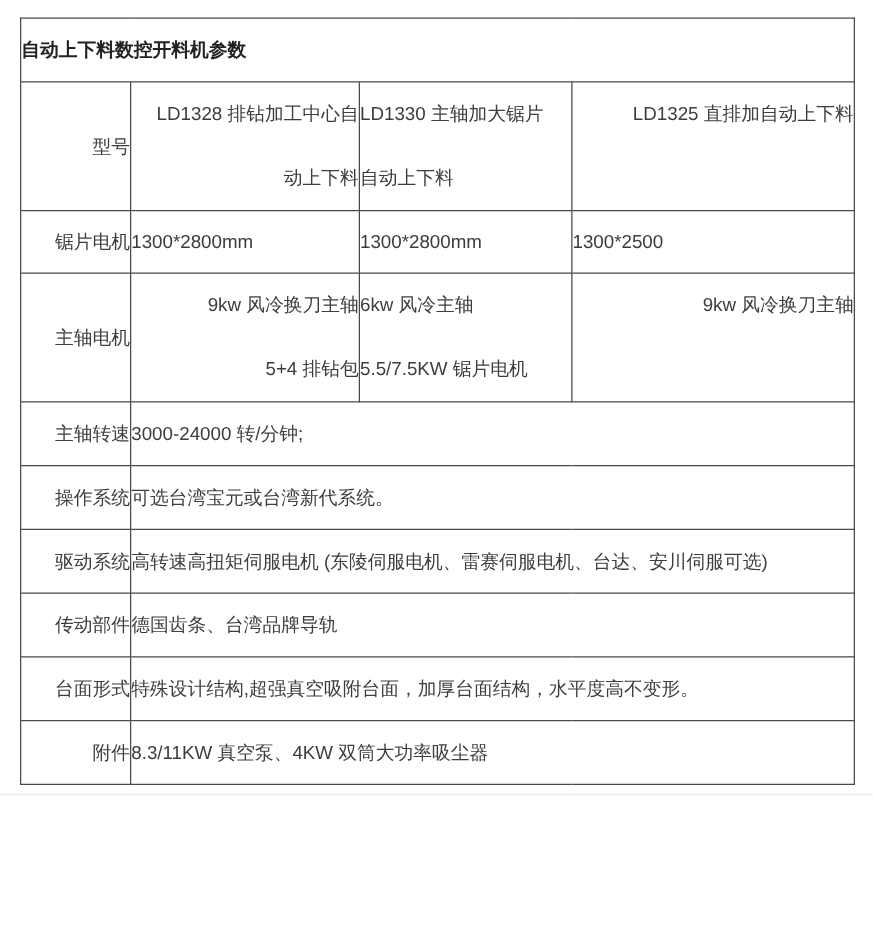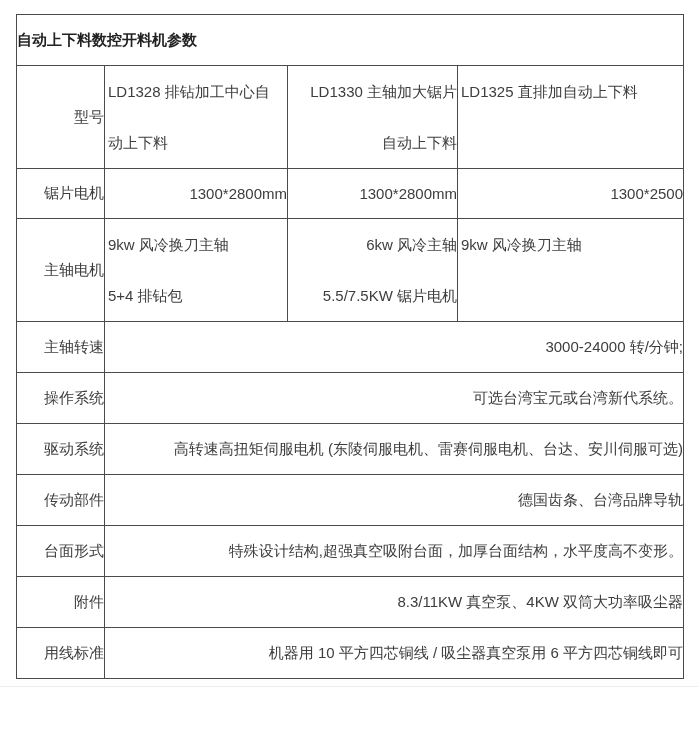--- a/index.html
+++ b/index.html
@@ -38,22 +38,22 @@
     font-size: 15px;
   }
   
   td.label-cell {
     text-align: right;
     vertical-align: middle;
   }
   
   td.cell { vertical-align: middle; }
   td.cell.top { vertical-align: top; }
-  td.cell.al { text-align: left; padding-left: 3px; }
-  td.cell.ac { text-align: right; }
+  td.cell.al { text-align: right; padding-left: 3px; }
+  td.cell.ac { text-align: left; }
   .line {
     height: 51px;
     line-height: 51px;
     white-space: nowrap;
   }
   
   .page-shadow {
     margin-top: 7px;
     width: 698px;
     border-top: 1px solid #ececec;
@@ -138,21 +138,17 @@
     <tr class="rh-51">
       <td class="label-cell">台面形式</td>
       <td class="cell ac" colspan="3">特殊设计结构,超强真空吸附台面，加厚台面结构，水平度高不变形。</td>
     </tr>
 
     <tr class="rh-51">
       <td class="label-cell">附件</td>
       <td class="cell ac" colspan="3">8.3/11KW 真空泵、4KW 双筒大功率吸尘器</td>
     </tr>
 
-    <tr class="rh-51">
-      <td class="label-cell">用线标准</td>
-      <td class="cell ac" colspan="3">机器用 10 平方四芯铜线 / 吸尘器真空泵用 6 平方四芯铜线即可</td>
-    </tr>
   </tbody>
     </table>
 </div>
 
 <div class="page-shadow"></div>
 
 </body></html>

